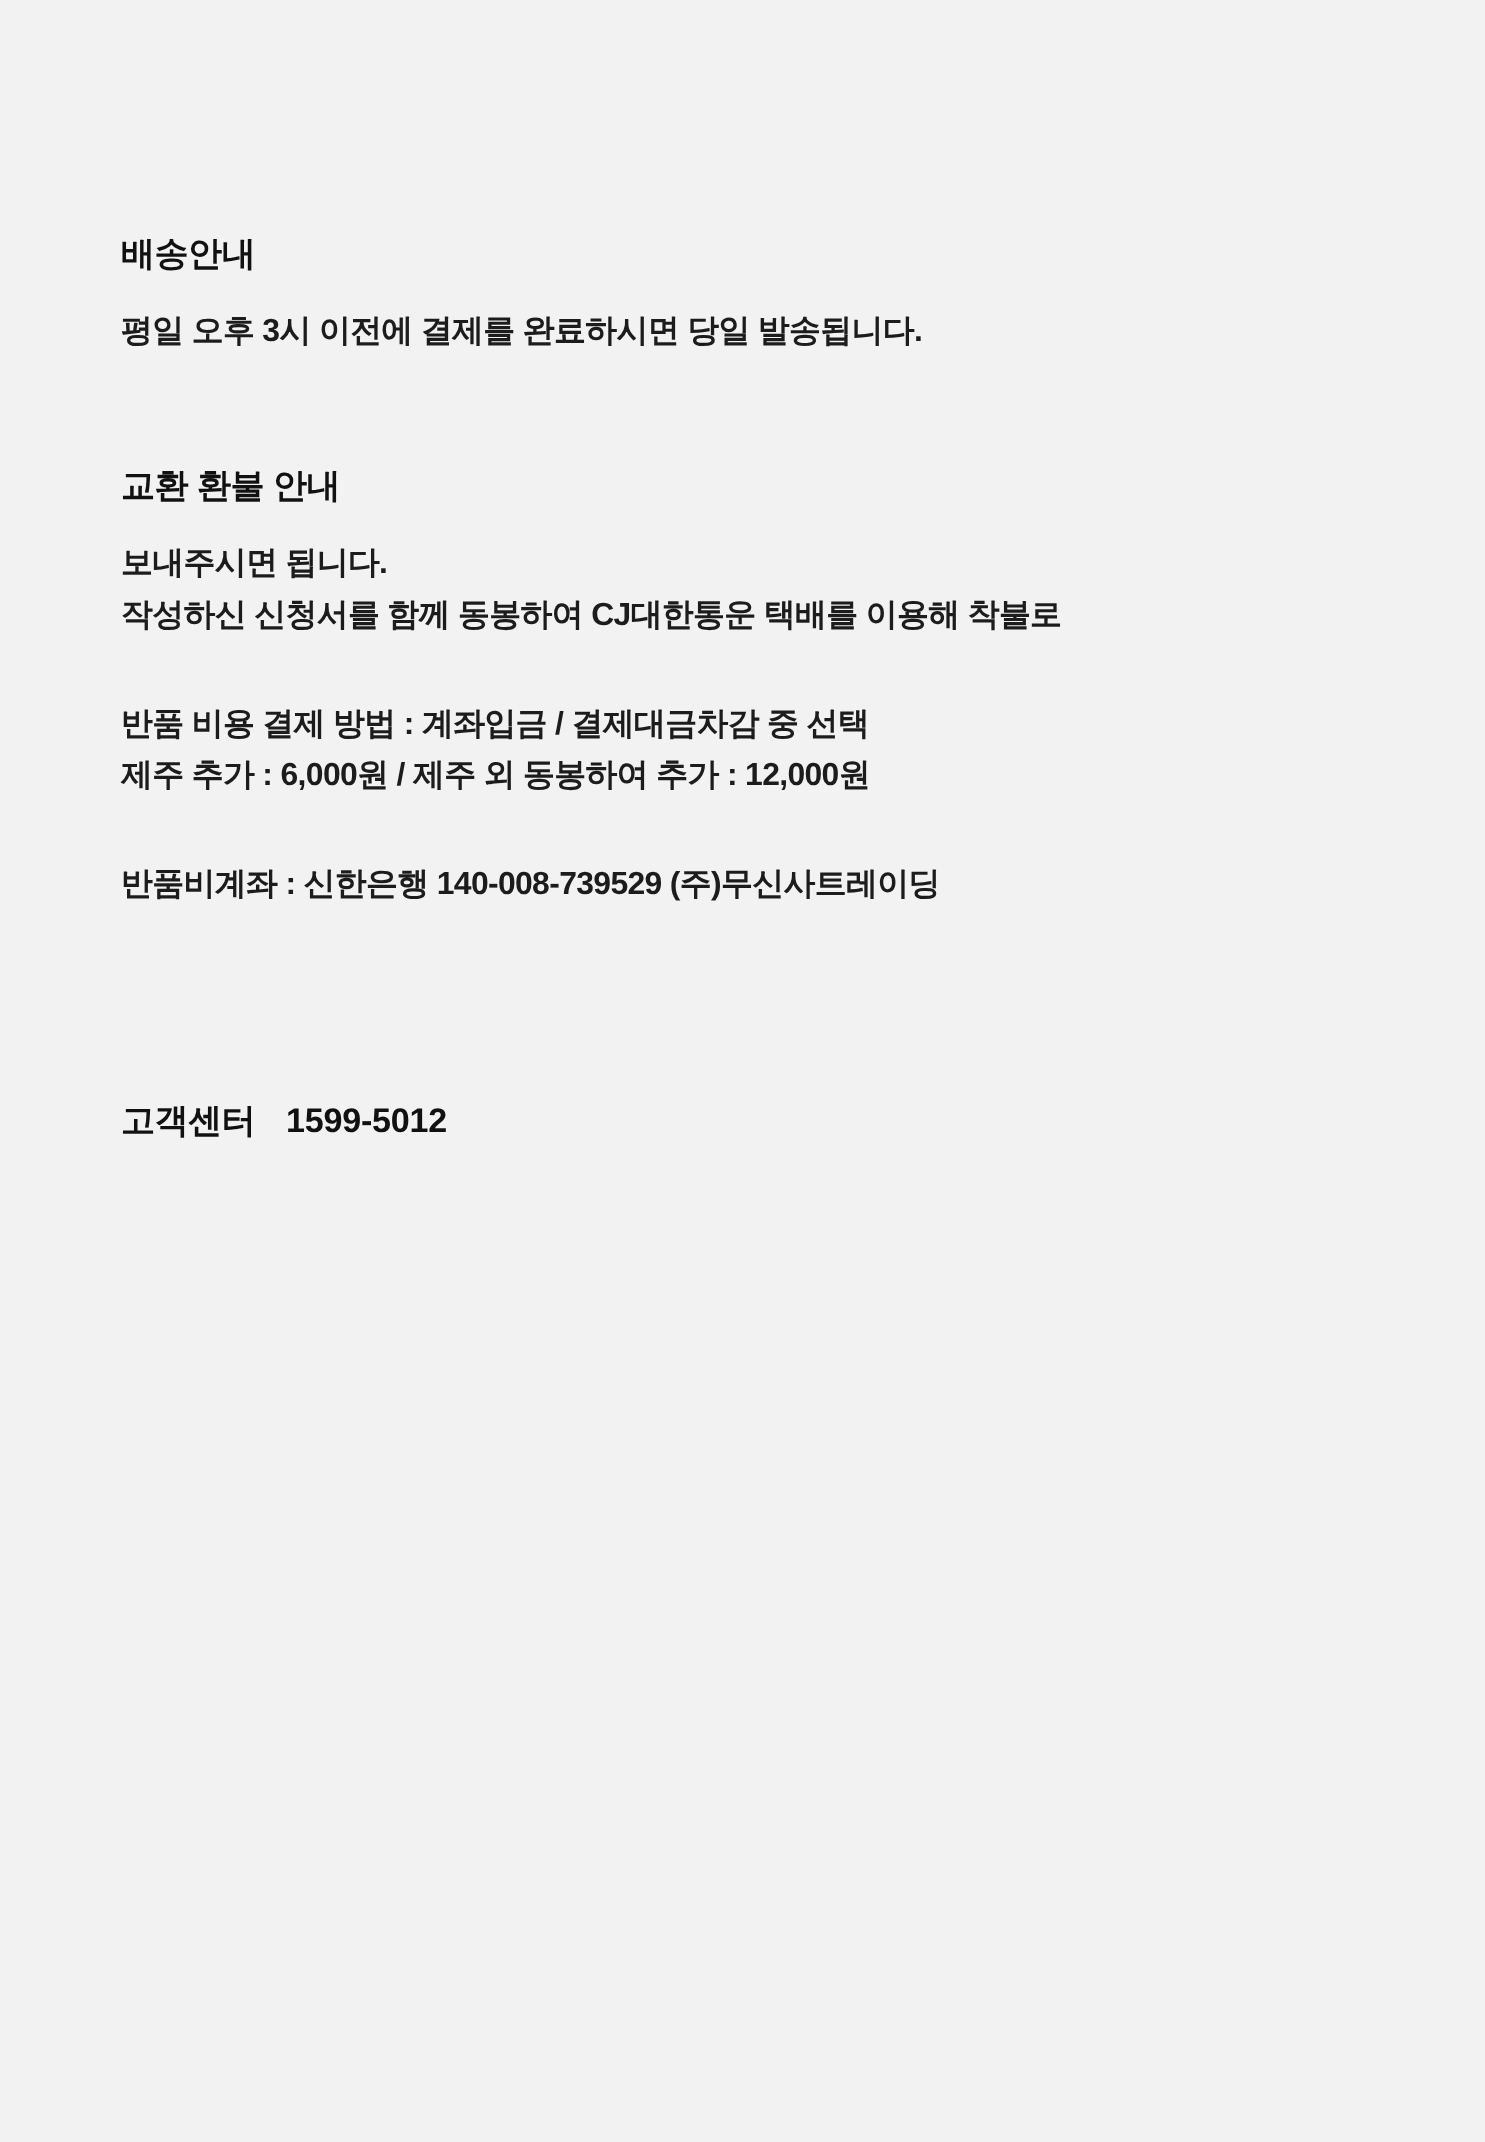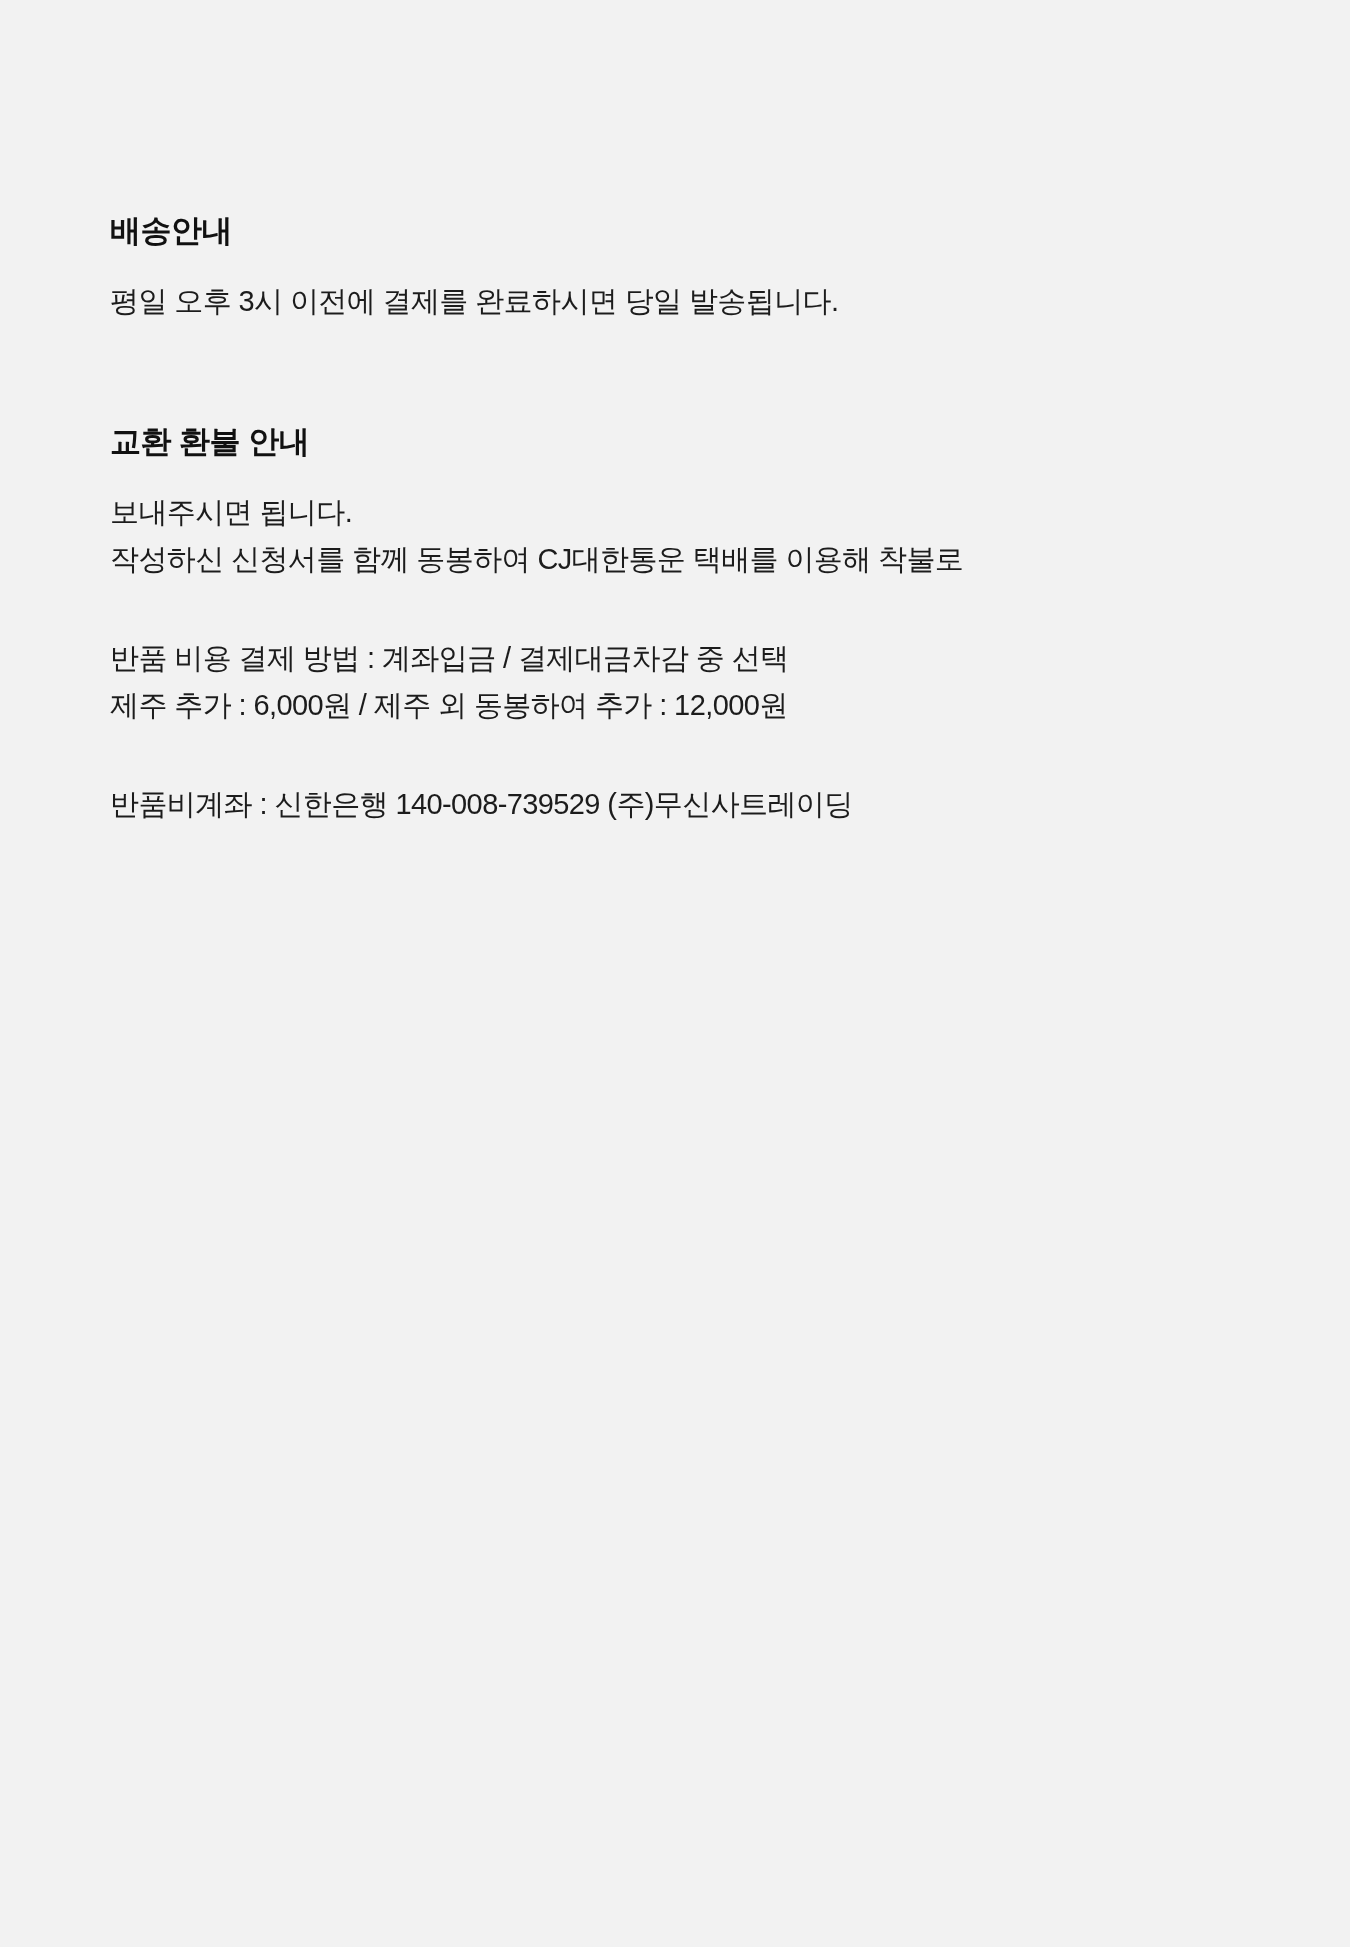--- a/index.html
+++ b/index.html
@@ -27,21 +27,21 @@
   .section-title {
     font-size: 31px;
     font-weight: 700;
     letter-spacing: -0.5px;
     line-height: 1.35;
     margin: 0 0 26px 0;
     color: #111111;
   }
   .line {
     font-size: 29px;
-    font-weight: 400;
+    font-weight: 700;
     line-height: 1.62;
     letter-spacing: -0.6px;
     color: #1c1c1c;
     margin: 0;
     max-width: 1150px;
   }
   .gap-xl { height: 96px; }
   .gap-l  { height: 74px; }
   .gap-m  { height: 52px; }
 
@@ -88,14 +88,18 @@
     <div class="gap-m"></div>
 
     <p class="line">반품비계좌 : 신한은행 140-008-739529 (주)무신사트레이딩</p>
   </section>
 
   <div class="gap-xl"></div>
 
 
   <div class="gap-l"></div>
 
+  <section class="section support">
+    <span class="support-label">고객센터</span>
+    <span class="support-number">1599-5012</span>
+  </section>
 
 </div>
 
 </body></html>

